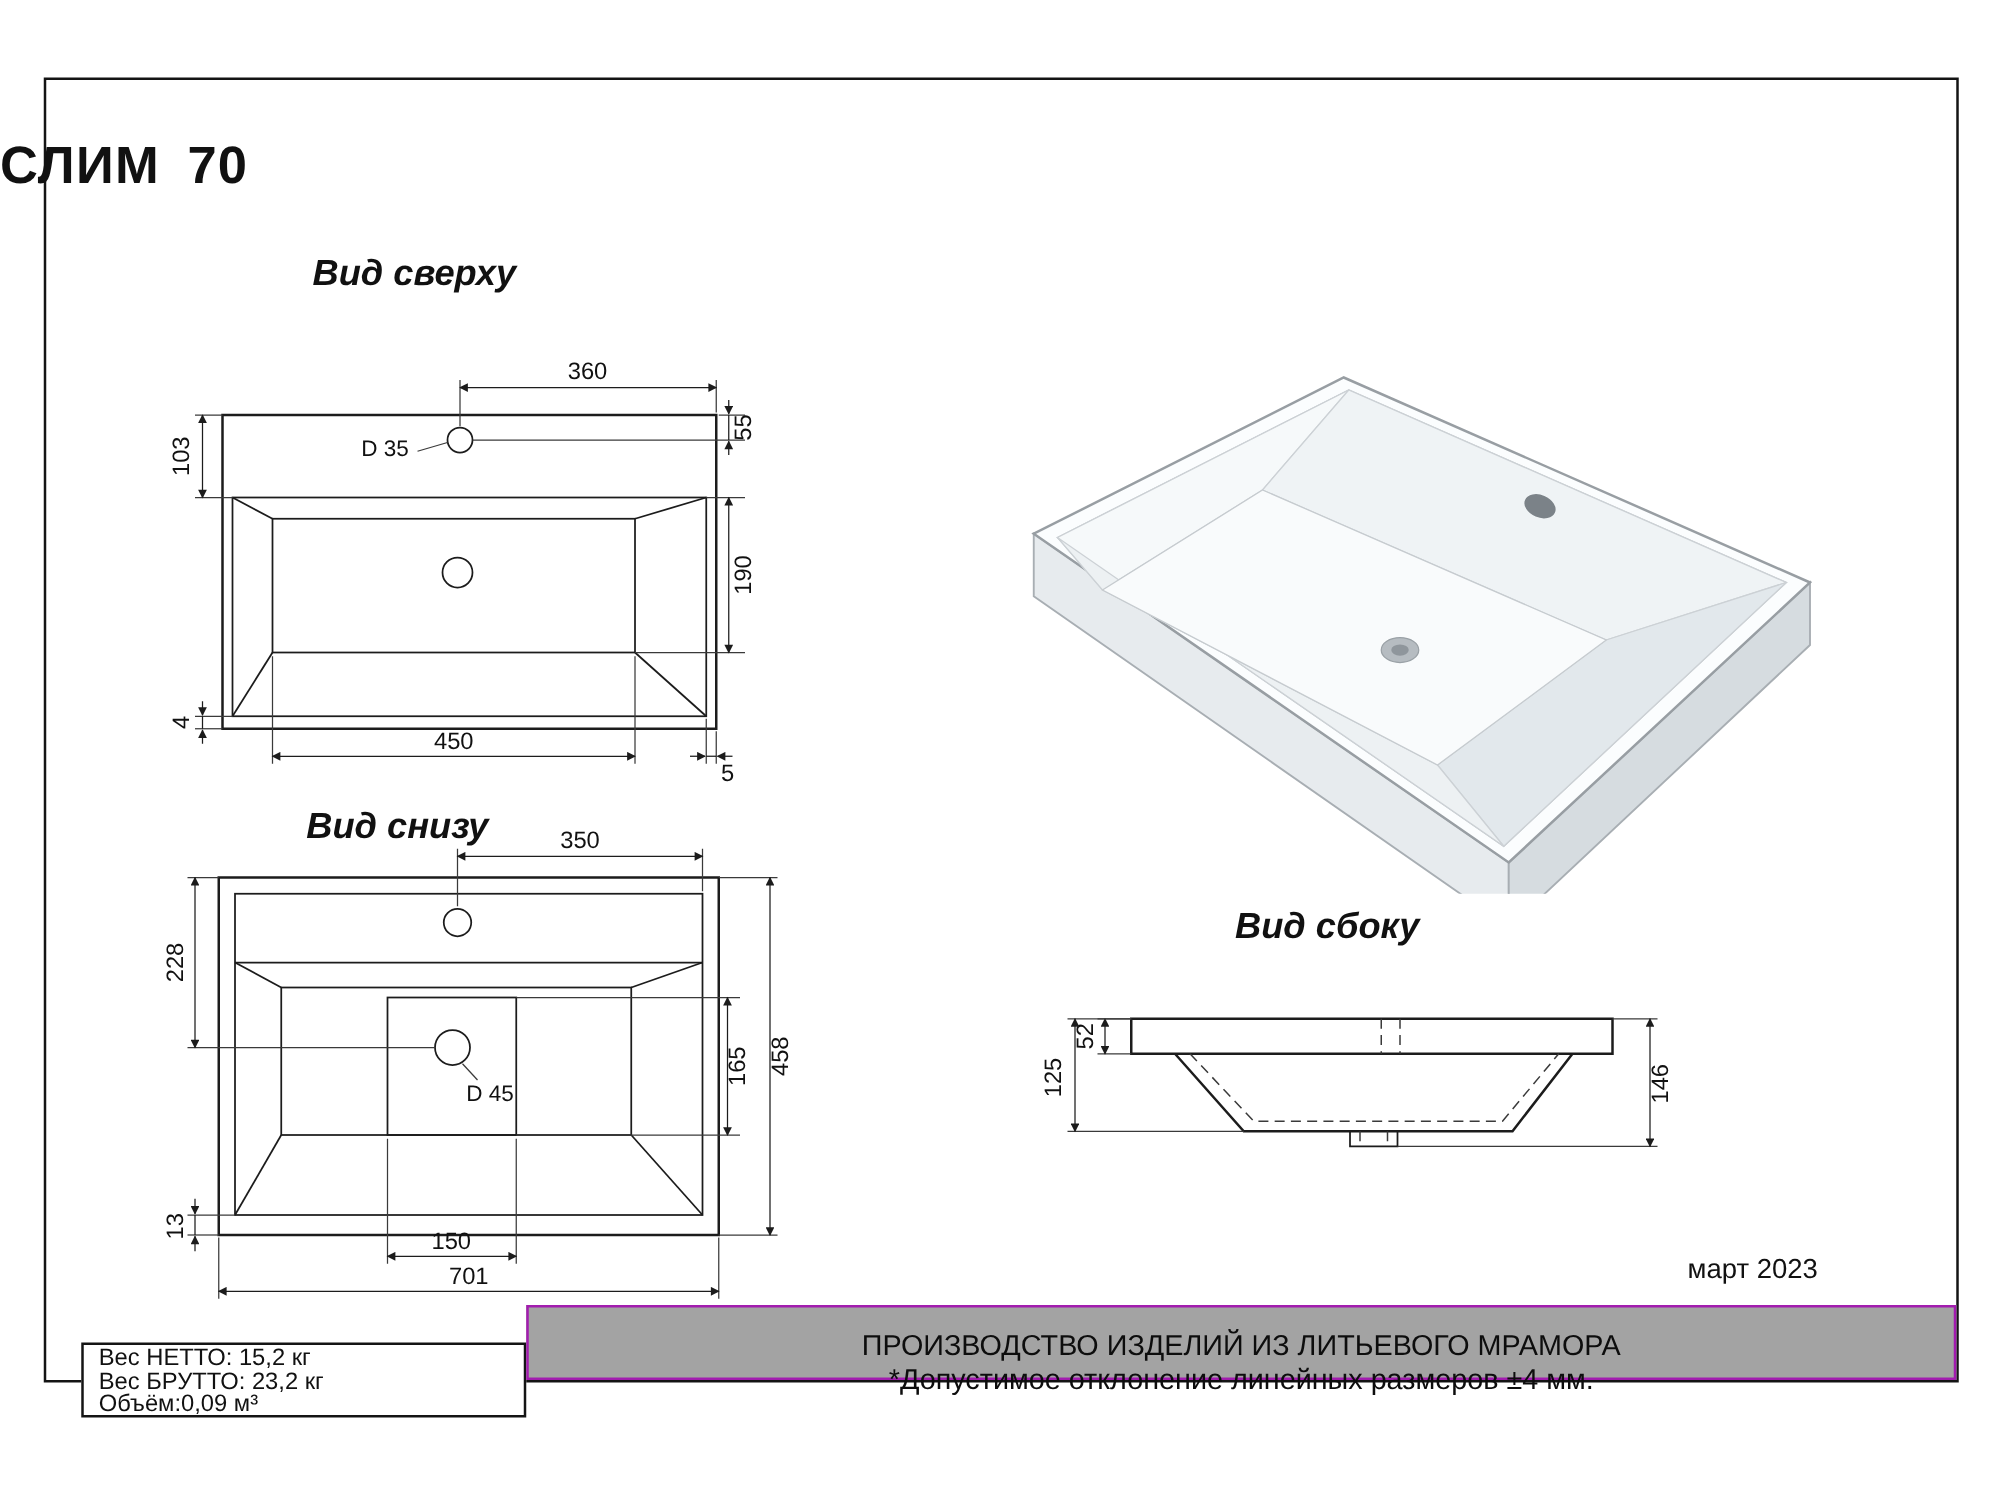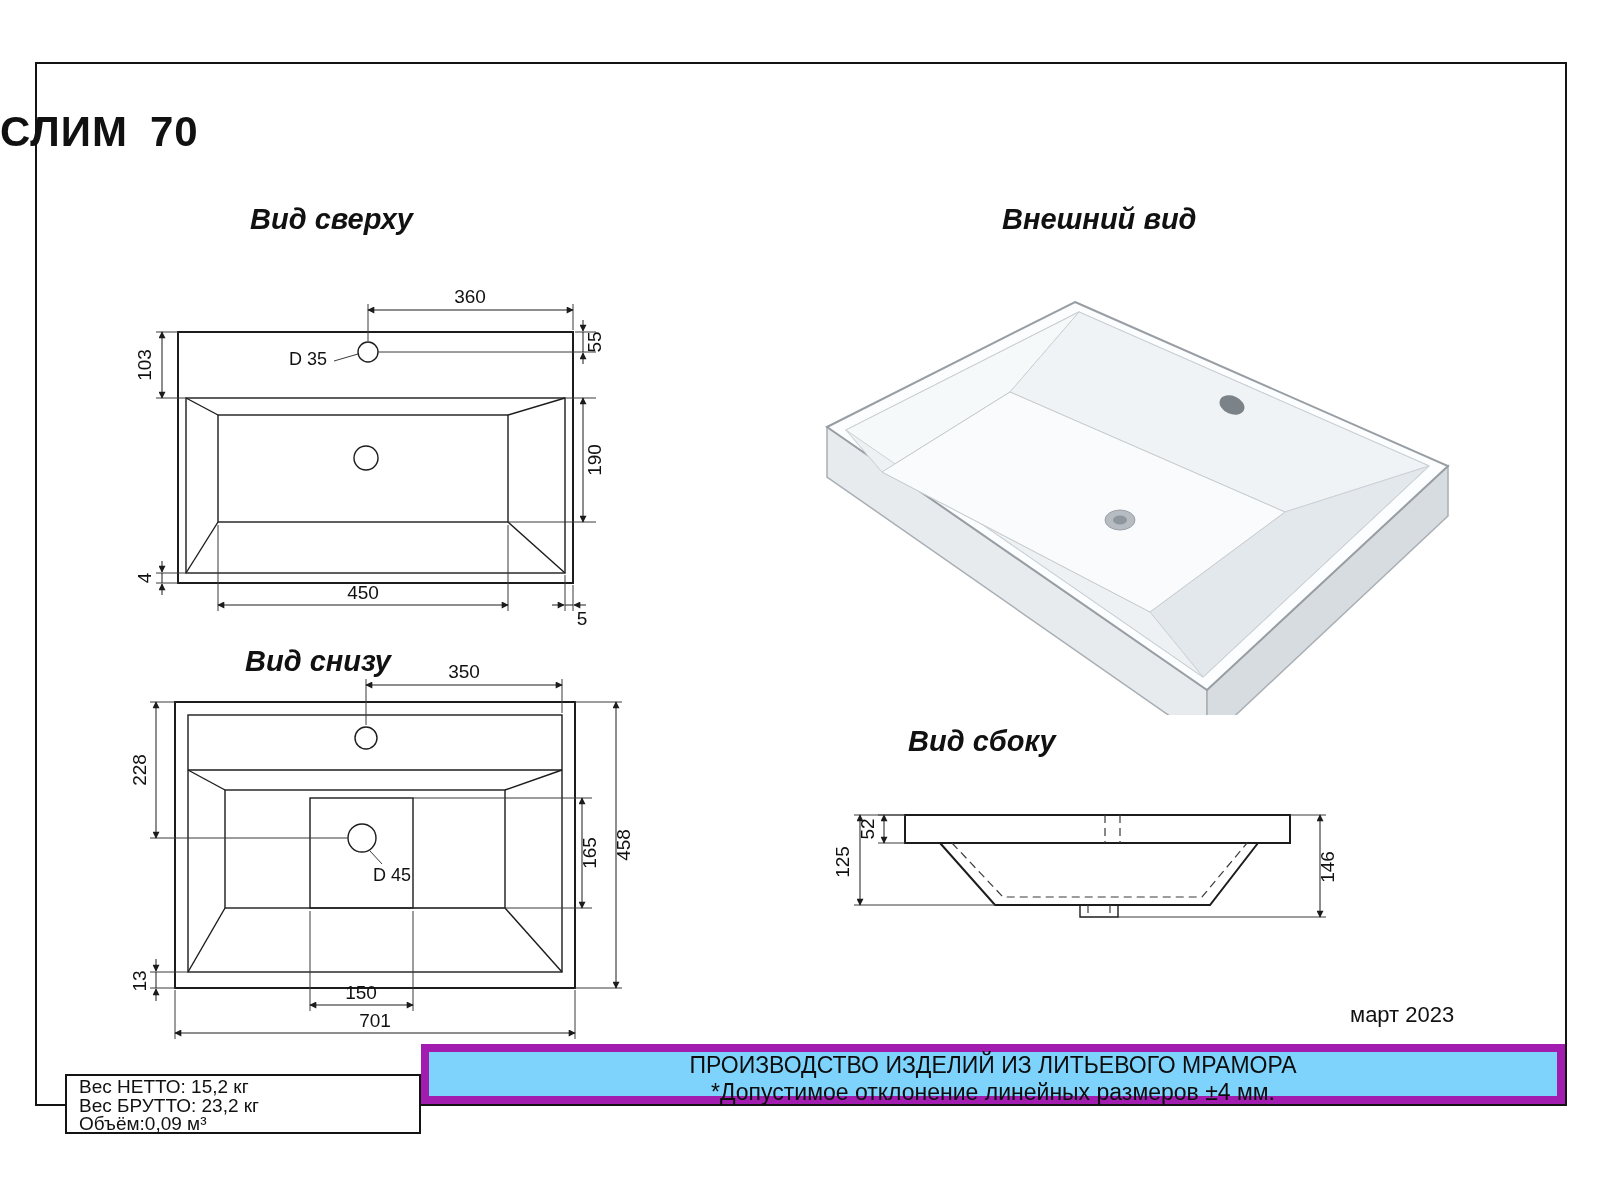--- a/index.html
+++ b/index.html
@@ -17,38 +17,37 @@
   .ln-thick{fill:none;stroke:#1c1c1c;stroke-width:2;}
   .ln-mid{fill:none;stroke:#1c1c1c;stroke-width:1.4;}
   .ln-thin{fill:none;stroke:#3a3a3a;stroke-width:1;}
   .ln-dash{fill:none;stroke:#3a3a3a;stroke-width:1.2;stroke-dasharray:8 5;}
   .ext{stroke:#3a3a3a;stroke-width:1;}
   .dim{stroke:#1c1c1c;stroke-width:1;fill:none;}
   .date-note{position:absolute;left:1350px;top:1002px;width:170px;font-size:22px;}
   .info-box{position:absolute;left:65px;top:1044px;width:356px;height:60px;box-sizing:border-box;
         border:2px solid #141414;background:#ffffff;padding:2px 12px;font-size:19px;line-height:18.5px;margin-top:30px;}
   .gray-bar{position:absolute;left:421px;top:1044px;width:1144px;height:60px;box-sizing:border-box;
-        border:8px solid #a21caf;background:#7dd3fc;text-align:center;font-size:23px;
-        line-height:27px;padding-top:0;font-weight:500;color:#0d0d0d;}
+        border:2px solid #a21caf;background:#a3a3a3;text-align:center;font-size:23px;
+        line-height:27px;padding-top:17px;font-weight:500;color:#0d0d0d;}
 </style>
 </head>
 <body>
 
 <div id="page">
 
   <div class="border-frame"></div>
 
   <div class="page-title">
     <span>СЛИМ</span><span class="gap"></span><span>70</span>
   </div>
 
   <div class="view-label" style="left:250px;top:203px;width:260px;">Вид сверху</div>
-  <div class="view-label" style="left:1002px;top:203px;width:300px;">Внешний вид</div>
   <div class="view-label" style="left:245px;top:645px;width:260px;">Вид снизу</div>
-  <div class="view-label" style="left:908px;top:725px;width:260px;">Вид сбоку</div>
+  <div class="view-label" style="left:988px;top:725px;width:260px;">Вид сбоку</div>
 
   <svg class="svg-abs" style="left:120px;top:275px;" width="500" height="355" viewBox="0 0 500 355">
     <defs>
       <marker id="arrA" viewBox="0 0 10 10" refX="9" refY="5" markerWidth="9" markerHeight="7" orient="auto-start-reverse">
         <path d="M0,0 L10,5 L0,10 z" fill="#1c1c1c"></path>
       </marker>
     </defs>
     <g>
       <rect class="ln-thick" x="58" y="57" width="395" height="251"></rect>
       <rect class="ln-mid" x="66" y="123" width="379" height="175"></rect>

